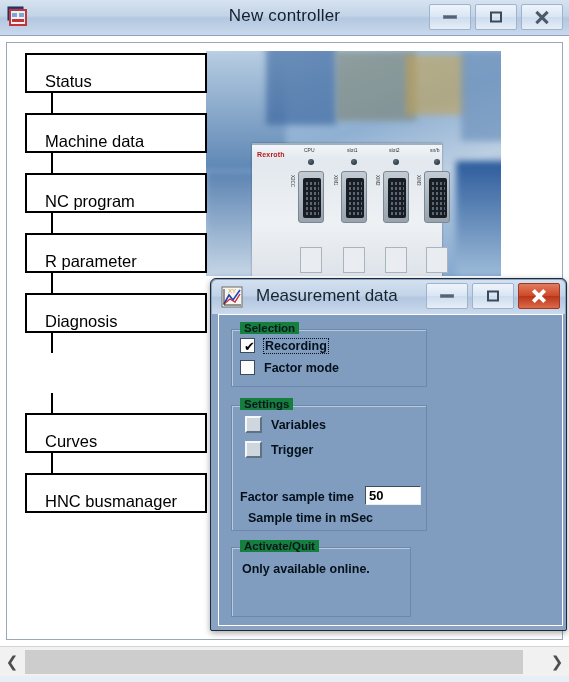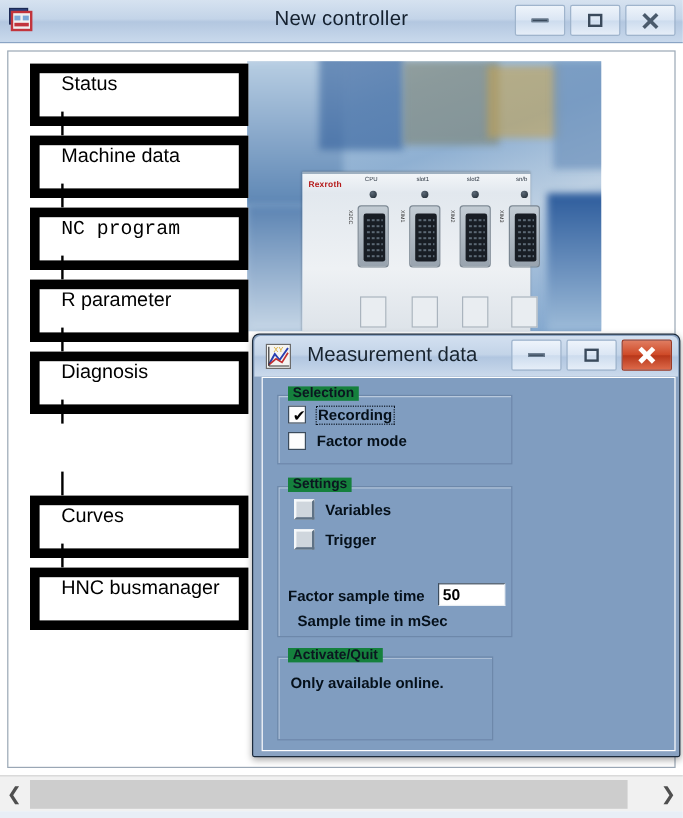--- a/index.html
+++ b/index.html
@@ -122,25 +122,25 @@
   .lowerblk {
     position:absolute; top:102px; width:22px; height:26px;
     background:#e9edf1; border:1px solid #aab4be;
   }
 
   
   .nav-btn {
     position: absolute;
     left: 18px;
     width: 182px;
-    height: 52px;
+    height: 40px;
     background: #ffffff;
-    border: 8px solid #000000;
+    border: 2px solid #000000;
     display: flex;
-    align-items: flex-start;
+    align-items: flex-end;
     padding-left: 18px;
     font-size: 16.5px;
     color: #000;
   }
   .nav-btn.selected {
     background: #0000ee;
     color: #ffffff;
   }
   .nav-conn {
     position: absolute;
@@ -366,21 +366,21 @@
     </div>
 
     <div class="nav-btn" style="top:10px;">
         <span>Status</span>
       </div>
     <div class="nav-conn" style="top:50px;"></div>
     <div class="nav-btn" style="top:70px;">
         <span>Machine data</span>
       </div>
     <div class="nav-conn" style="top:110px;"></div>
-    <div class="nav-btn" style="top:130px;font-family:Liberation Mono, monospace;">
+    <div class="nav-btn" style="top:130px;">
         <span>NC program</span>
       </div>
     <div class="nav-conn" style="top:170px;"></div>
     <div class="nav-btn" style="top:190px;">
         <span>R parameter</span>
       </div>
     <div class="nav-conn" style="top:230px;"></div>
     <div class="nav-btn" style="top:250px;">
         <span>Diagnosis</span>
       </div>

